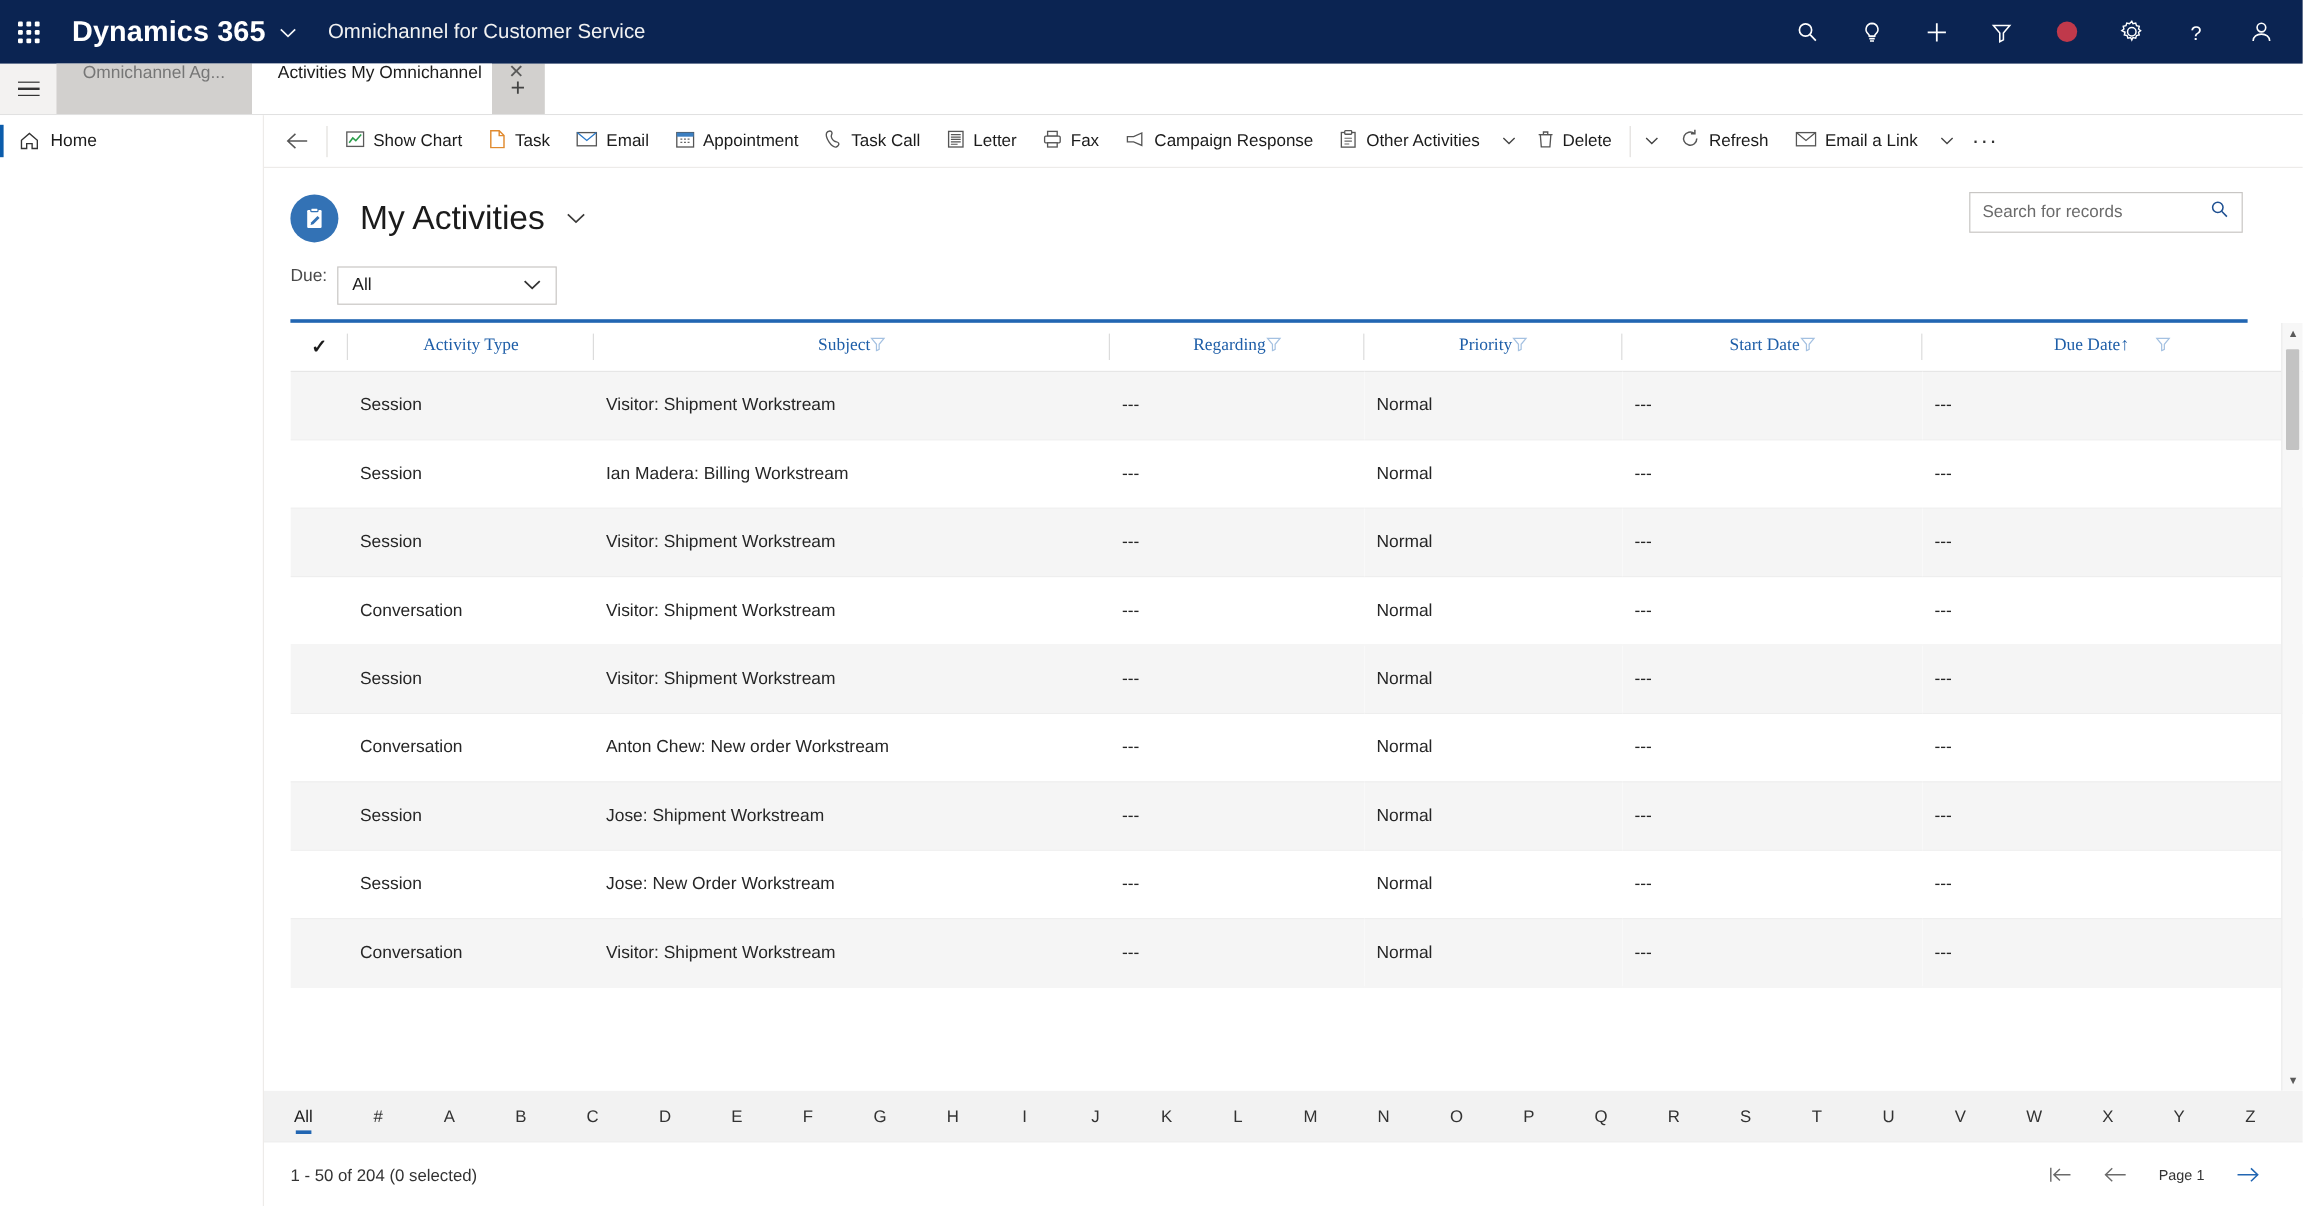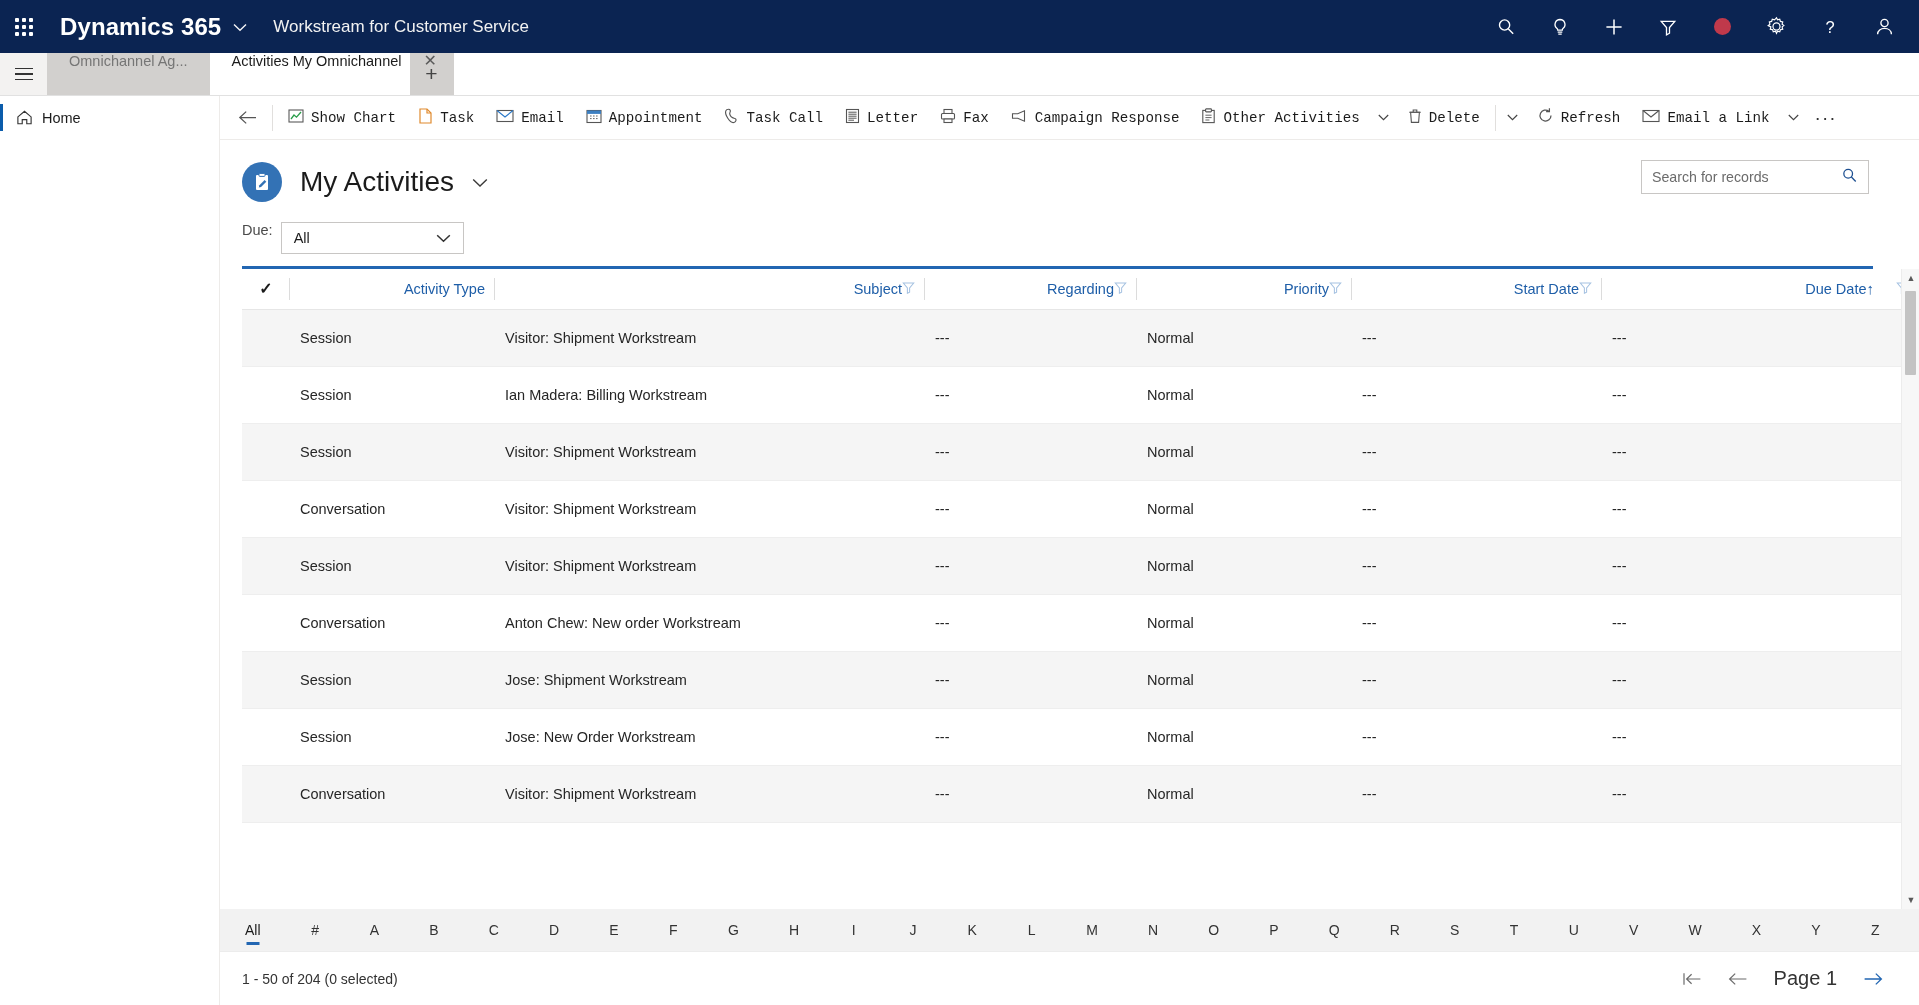--- a/index.html
+++ b/index.html
@@ -96,21 +96,21 @@
     height: 44px; display: flex; align-items: center; padding-left: 6px;
     border-bottom: 1px solid #edebe9; white-space: nowrap; overflow: hidden;
   }
   .cmd-back {
     width: 42px; height: 44px; display: flex; align-items: center; justify-content: center;
     cursor: pointer; color: #444;
   }
   .cmd-sep { width: 1px; height: 26px; background: #e1dfdd; margin: 0 4px; }
   .cmd-btn {
     display: flex; align-items: center; gap: 7px; height: 44px;
-    padding: 0 11px; font-size: 14.2px; color: #1b1b1b; cursor: pointer; font-family: Liberation Mono, monospace;
+    padding: 0 11px; font-size: 14.2px; color: #1b1b1b; cursor: pointer;
   }
   .cmd-caret {
     display: flex; align-items: center; justify-content: center;
     height: 44px; width: 26px; cursor: pointer; color: #444; font-size: 10px;
   }
   .cmd-ellipsis {
     height: 44px; width: 38px; display: flex; align-items: center; justify-content: center;
     cursor: pointer; color: #333; font-size: 19px; letter-spacing: 1px;
   }
 
@@ -150,21 +150,21 @@
   
   .gridwrap { padding: 0 0 0 22px; flex: 1; display: flex; flex-direction: column; min-height: 0; }
   .grid-top-rule { height: 3px; background: #2266b2; margin-right: 46px; }
   .grid-scroller { flex: 1; overflow: hidden; position: relative; display: flex; flex-direction: column; }
   table.grid { border-collapse: collapse; width: 100%; table-layout: fixed; }
   table.grid th {
     text-align: left; font-weight: normal; font-size: 14.5px; color: #1e5ea8;
     height: 40px; padding: 0 10px; border-bottom: 1px solid #e6e6e6;
     position: relative; cursor: pointer; vertical-align: middle;
   }
-  table.grid th .hcell { display: flex; align-items: center; justify-content: flex-end; }
+  table.grid th .hcell { display: flex; align-items: center; justify-content: center; font-family: Liberation Serif, serif; }
   table.grid th::after {
     content: ""; position: absolute; right: 0; top: 9px; bottom: 9px;
     width: 1px; background: #dcdcdc;
   }
   table.grid th.nosep::after { display: none; }
   table.grid td {
     font-size: 14.5px; color: #262626; height: 57px; padding: 0 10px;
     border-bottom: 1px solid #eeeeee; white-space: nowrap; overflow: hidden;
     text-overflow: ellipsis; vertical-align: middle;
   }
@@ -208,21 +208,21 @@
   
   .footer {
     height: 54px; background: #ffffff; border-top: 1px solid #ececec;
     display: flex; align-items: center; justify-content: space-between;
     padding: 0 36px 0 22px;
   }
   .footer-count { font-size: 14px; color: #333; }
   .pager { display: flex; align-items: center; gap: 26px; }
   .pager-btn { cursor: pointer; color: #2266b2; display: flex; align-items: center; }
   .pager-btn.disabled { color: #6b6b6b; }
-  .pager-label { font-size: 20px; color: #333; }
+  .pager-label { font-size: 12px; color: #333; }
 </style>
 </head>
 <body>
 
 <div class="topbar">
   <div class="waffle">
     <div class="waffle-grid">
       <i></i>
         <i></i>
         <i></i>
@@ -233,21 +233,21 @@
         <i></i>
         <i></i>
     </div>
   </div>
   <div class="brand">Dynamics 365</div>
   <div class="brand-caret">
     <svg width="14" height="9" viewBox="0 0 14 9">
         <path d="M1 1.5 L7 7.2 L13 1.5" stroke="#fff" stroke-width="1.4" fill="none"></path>
       </svg>
   </div>
-  <div class="app-name">Workstream for Customer Service</div>
+  <div class="app-name">Omnichannel for Customer Service</div>
 
   <div class="topbar-right">
     <div class="tb-icon">
       <svg width="20" height="20" viewBox="0 0 20 20">
           <circle cx="8.6" cy="8.0" r="5.1" stroke="#fff" stroke-width="1.4" fill="none"></circle>
           <path d="M12.4 11.9 L17.2 16.8" stroke="#fff" stroke-width="1.4" fill="none"></path>
         </svg>
     </div>
     <div class="tb-icon">
       <svg width="20" height="20" viewBox="0 0 20 20">

